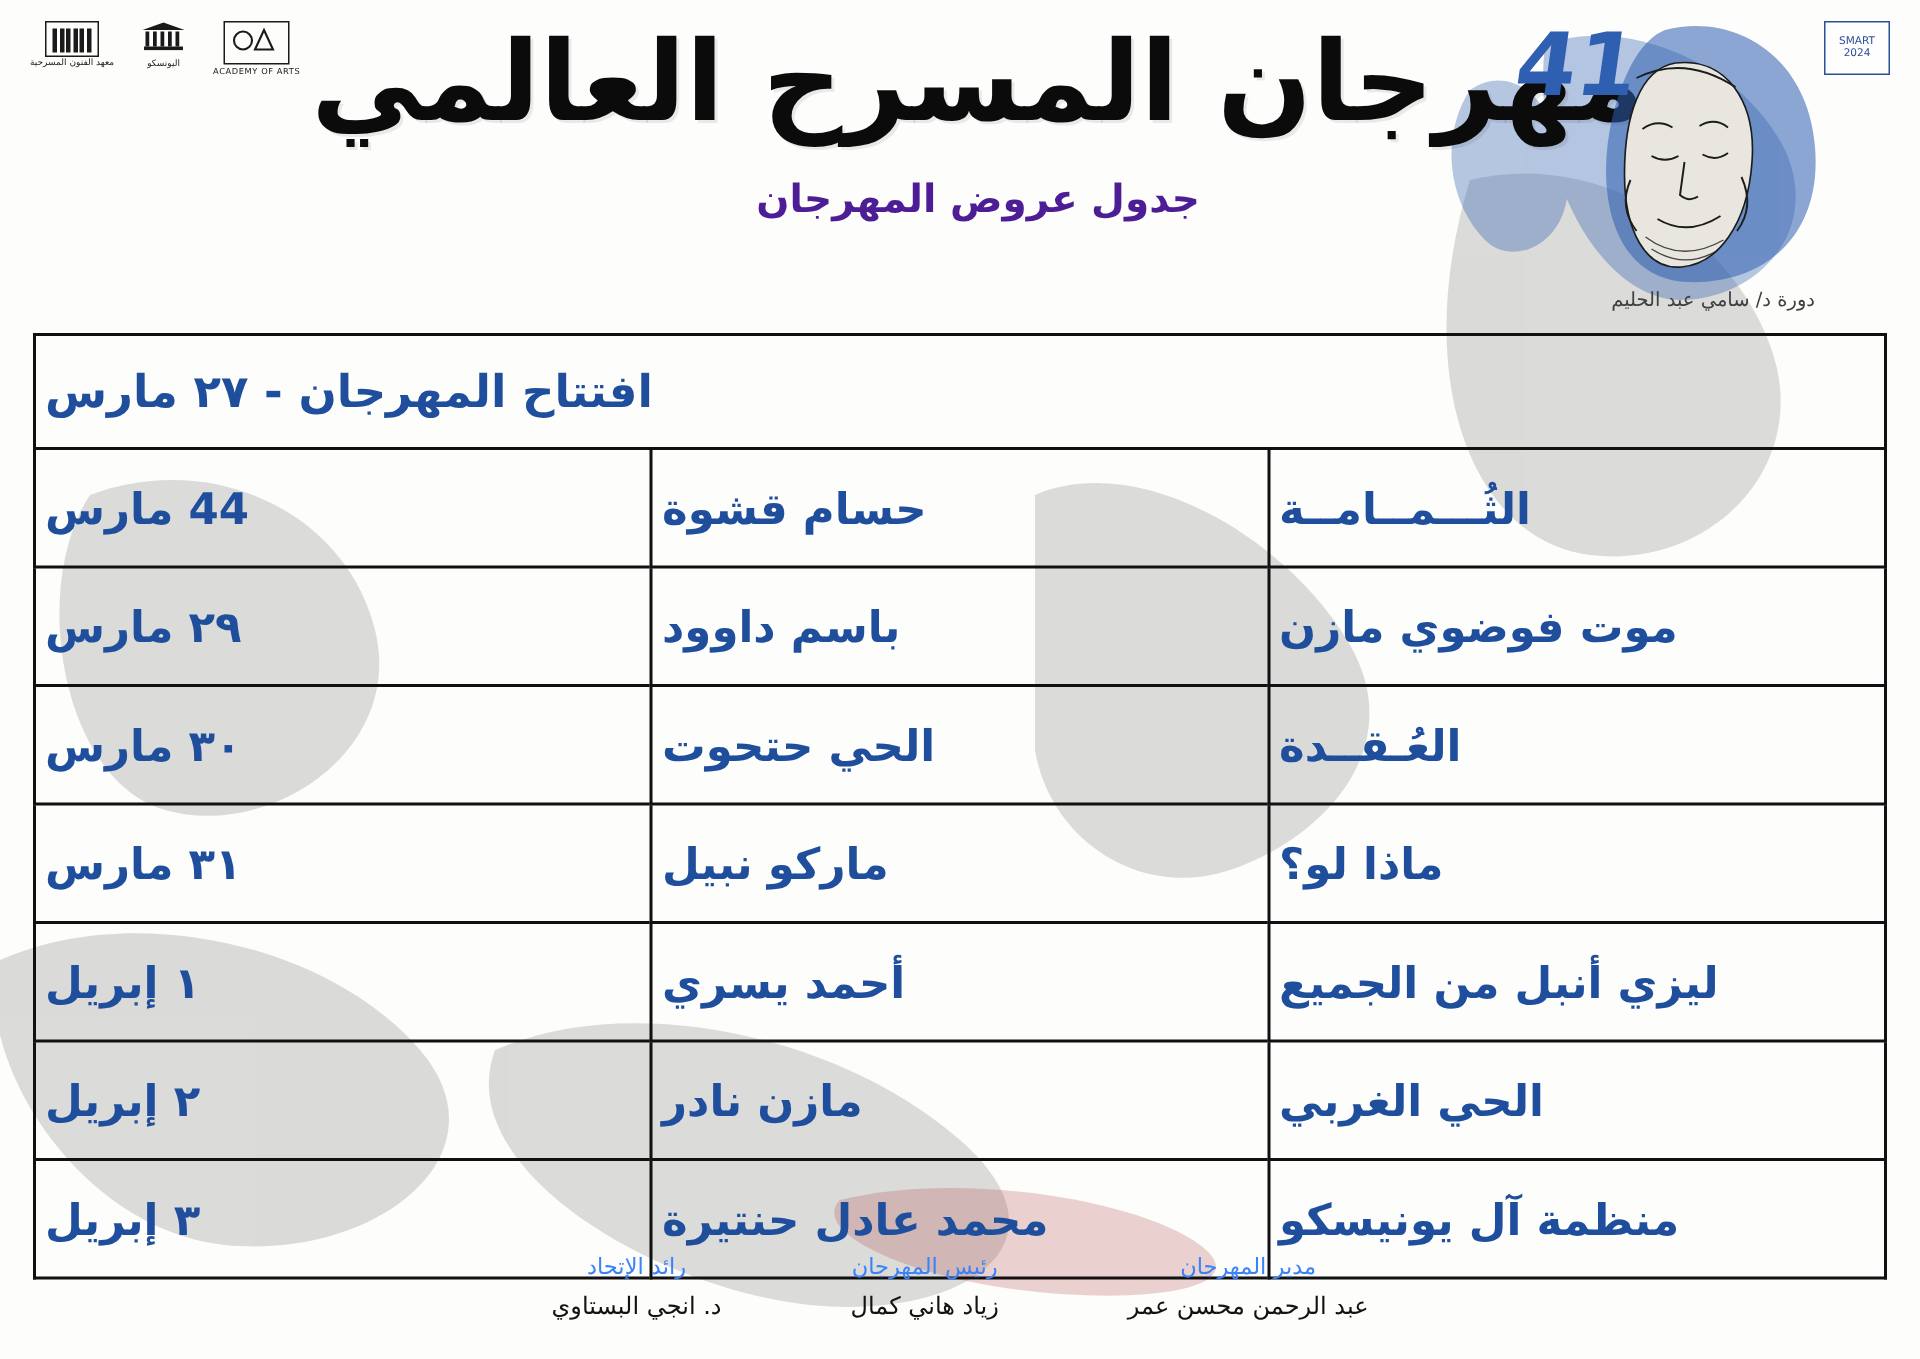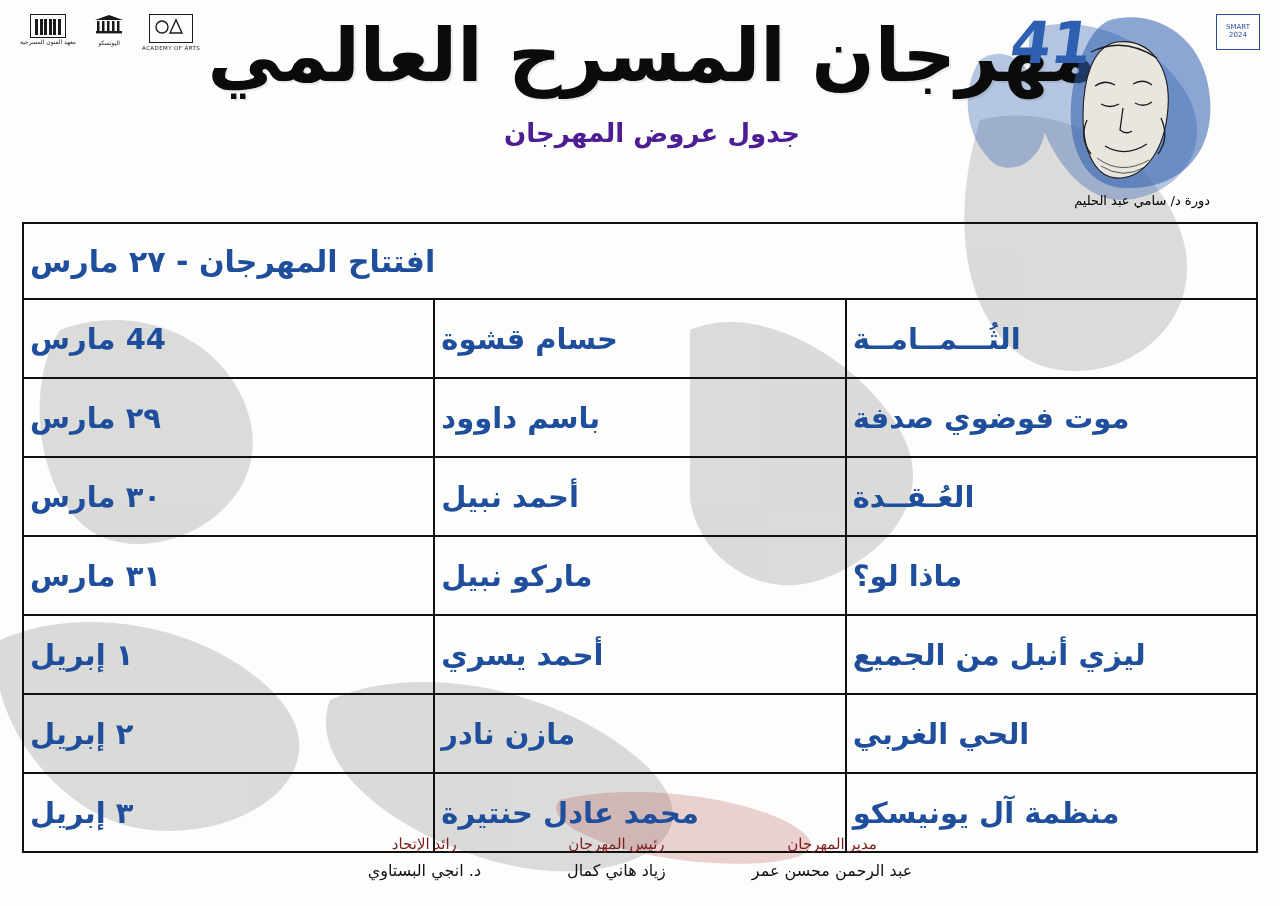--- a/index.html
+++ b/index.html
@@ -138,21 +138,21 @@
     color: #2f5fb0;
     line-height: 1;
     transform: skewX(-8deg);
     direction: ltr;
   }
   .portrait-caption {
     position: absolute;
     bottom: 0;
     right: 10px;
     font-size: 13px;
-    color: #000000;
+    color: #404040;
     direction: rtl;
   }
 
   
   .schedule {
     position: absolute;
     top: 222px;
     left: 22px;
     width: 1236px;
     border-collapse: collapse;
@@ -190,22 +190,21 @@
     gap: 86px;
     direction: rtl;
   }
   .credit {
     text-align: center;
     color: #1a1a1a;
   }
   .credit-role {
     font-size: 15px;
     margin-bottom: 8px;
-    color: #7f1d1d;
-    font-family: Liberation Serif, serif;
+    color: #3b82f6;
   }
   .credit-name {
     font-size: 16px;
     color: #121212;
   }
 </style>
 </head>
 <body>
 
 <div class="poster">
@@ -311,27 +310,27 @@
       <tr>
         <td class="banner" colspan="3">افتتاح المهرجان - ٢٧ مارس</td>
       </tr>
 
       <tr>
         <td class="col-title">الثُـــمــامــة</td>
         <td class="col-author">حسام قشوة</td>
         <td class="col-date">44 مارس</td>
       </tr>
       <tr>
-        <td class="col-title">موت فوضوي صدفة</td>
+        <td class="col-title">موت فوضوي مازن</td>
         <td class="col-author">باسم داوود</td>
         <td class="col-date">٢٩ مارس</td>
       </tr>
       <tr>
         <td class="col-title">العُـقــدة</td>
-        <td class="col-author">أحمد نبيل</td>
+        <td class="col-author">الحي حتحوت</td>
         <td class="col-date">٣٠ مارس</td>
       </tr>
       <tr>
         <td class="col-title">ماذا لو؟</td>
         <td class="col-author">ماركو نبيل</td>
         <td class="col-date">٣١ مارس</td>
       </tr>
       <tr>
         <td class="col-title">ليزي أنبل من الجميع</td>
         <td class="col-author">أحمد يسري</td>

